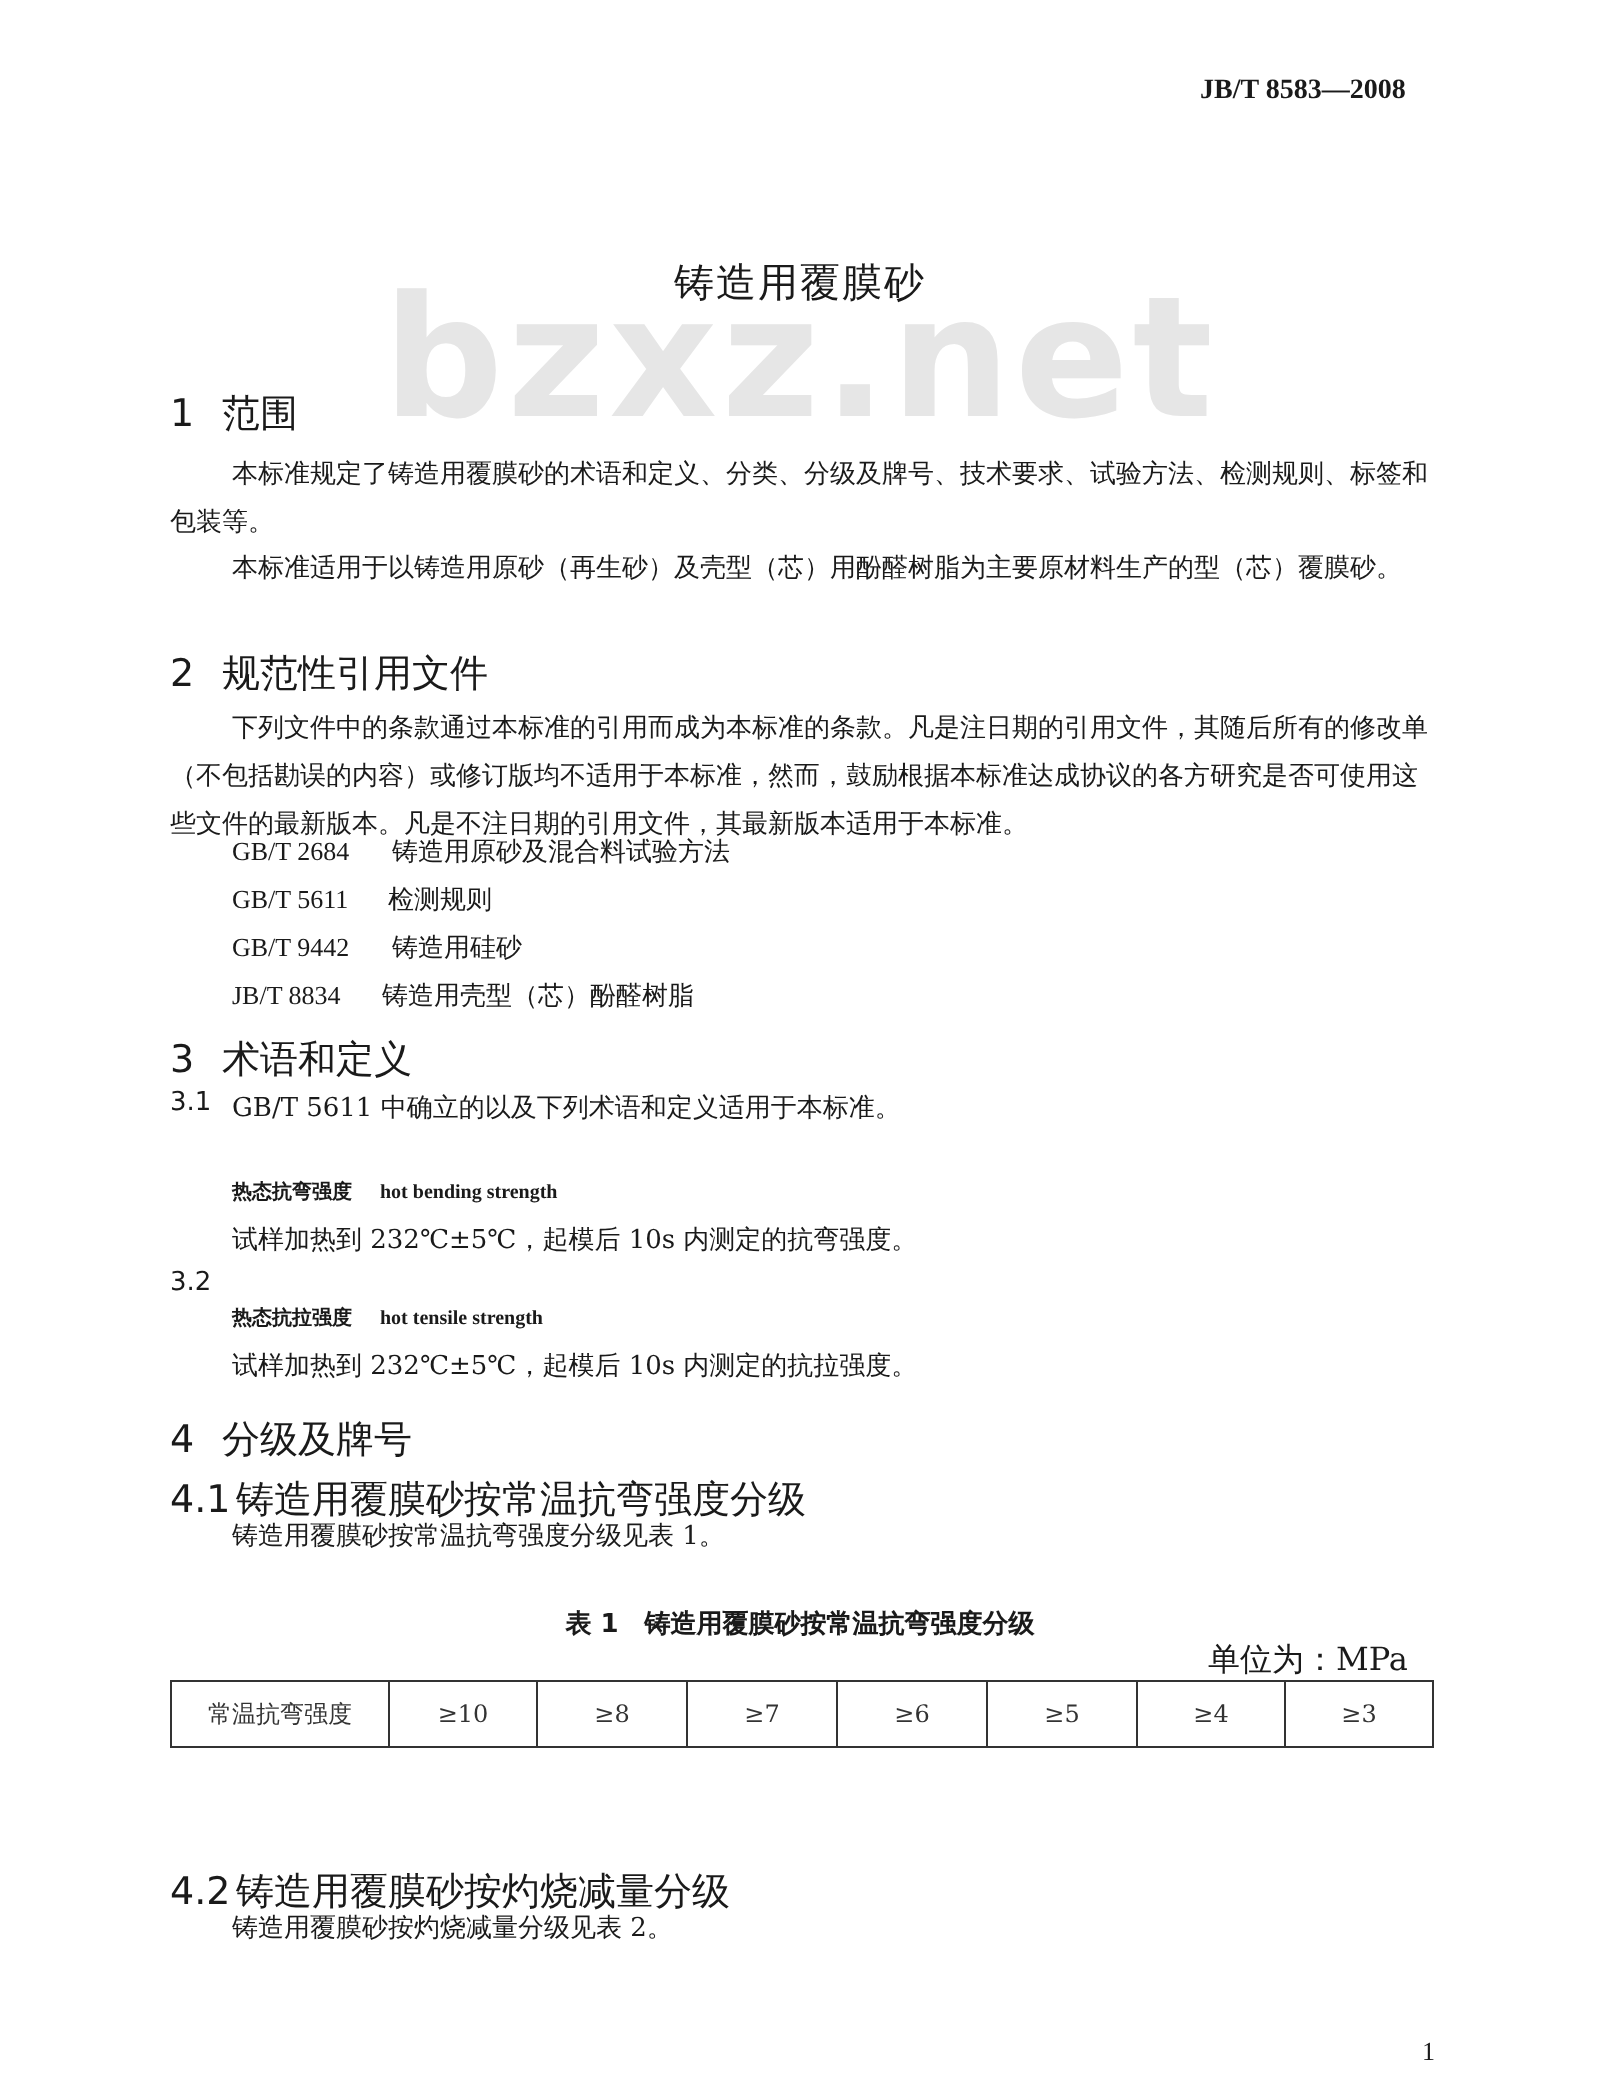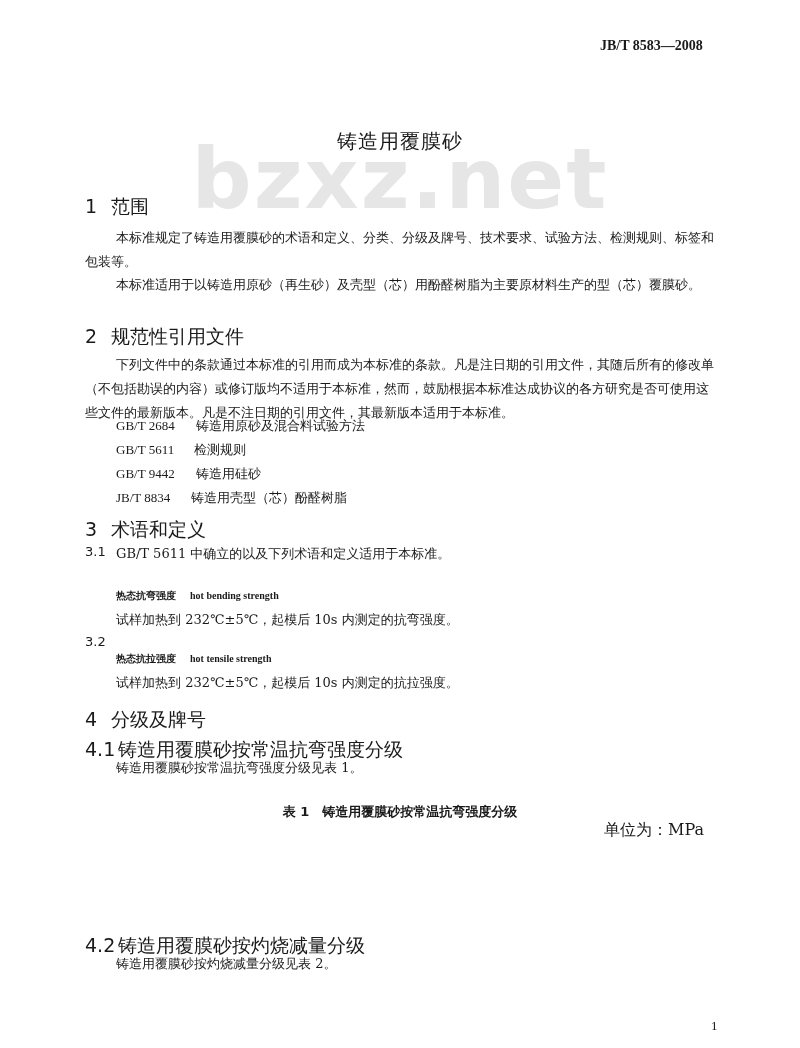--- a/index.html
+++ b/index.html
@@ -84,20 +84,30 @@
     <col style="width:109px">
       <col style="width:74px">
       <col style="width:75px">
       <col style="width:75px">
       <col style="width:75px">
       <col style="width:75px">
       <col style="width:74px">
       <col style="width:74px">
   </colgroup>
   <tbody>
+  <tr>
+    <td>常温抗弯强度</td>
+    <td>≥10</td>
+    <td>≥8</td>
+    <td>≥7</td>
+    <td>≥6</td>
+    <td>≥5</td>
+    <td>≥4</td>
+    <td>≥3</td>
+  </tr>
 </tbody>
   </table>
 
 <div class="abs h1" style="left:85px; top:933px;">
   <span class="num" style="width:33px;">4.2</span><span>铸造用覆膜砂按灼烧减量分级</span>
 </div>
 <div class="abs def" style="top:955px;">铸造用覆膜砂按灼烧减量分级见表 2。</div>
 
 <div class="abs page-num">1</div>
 

